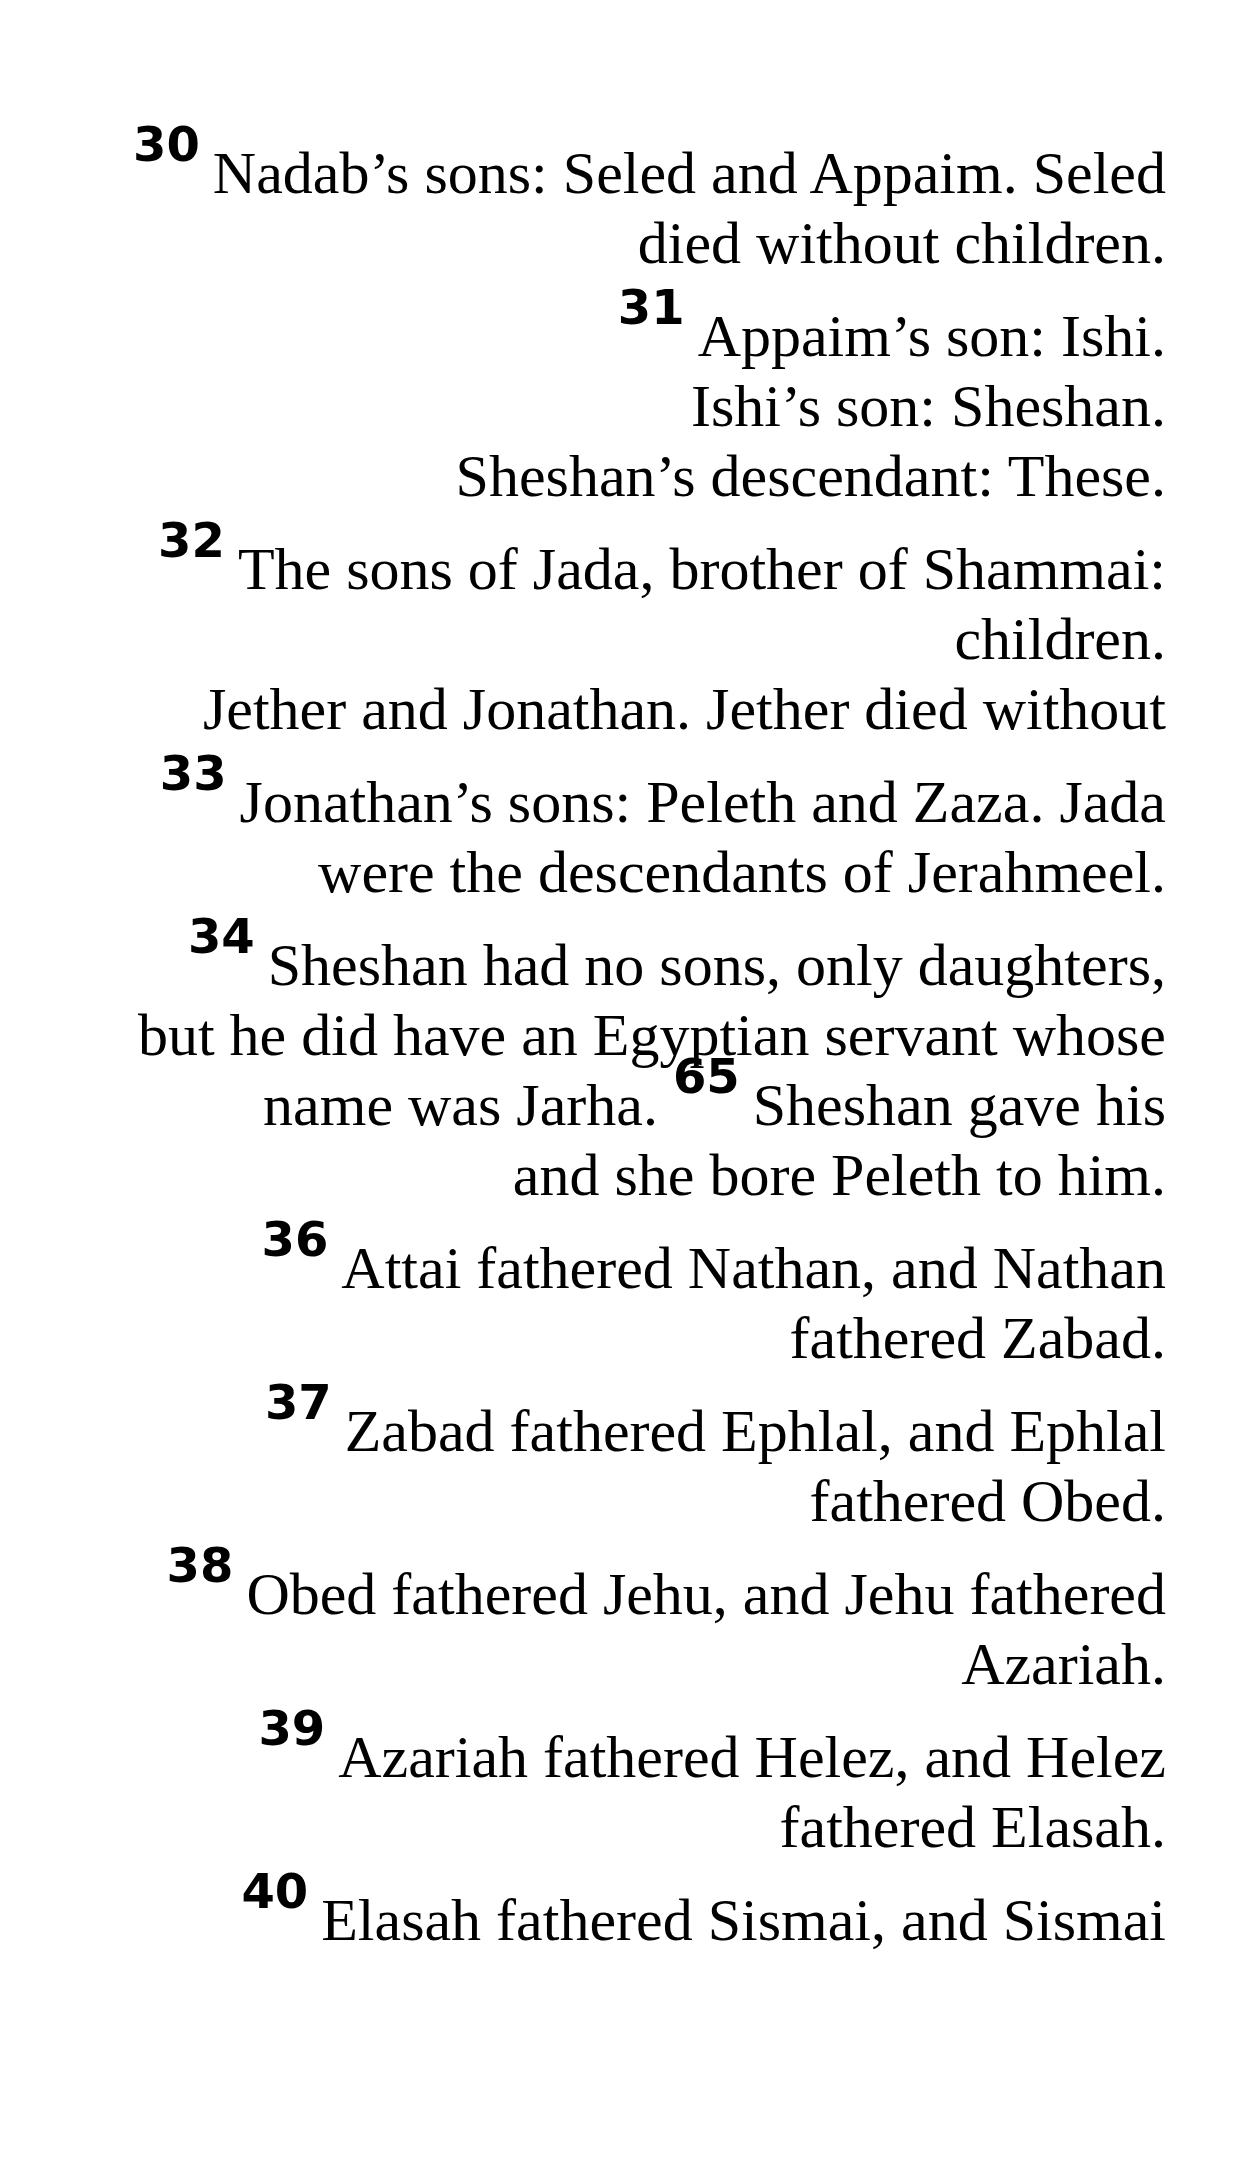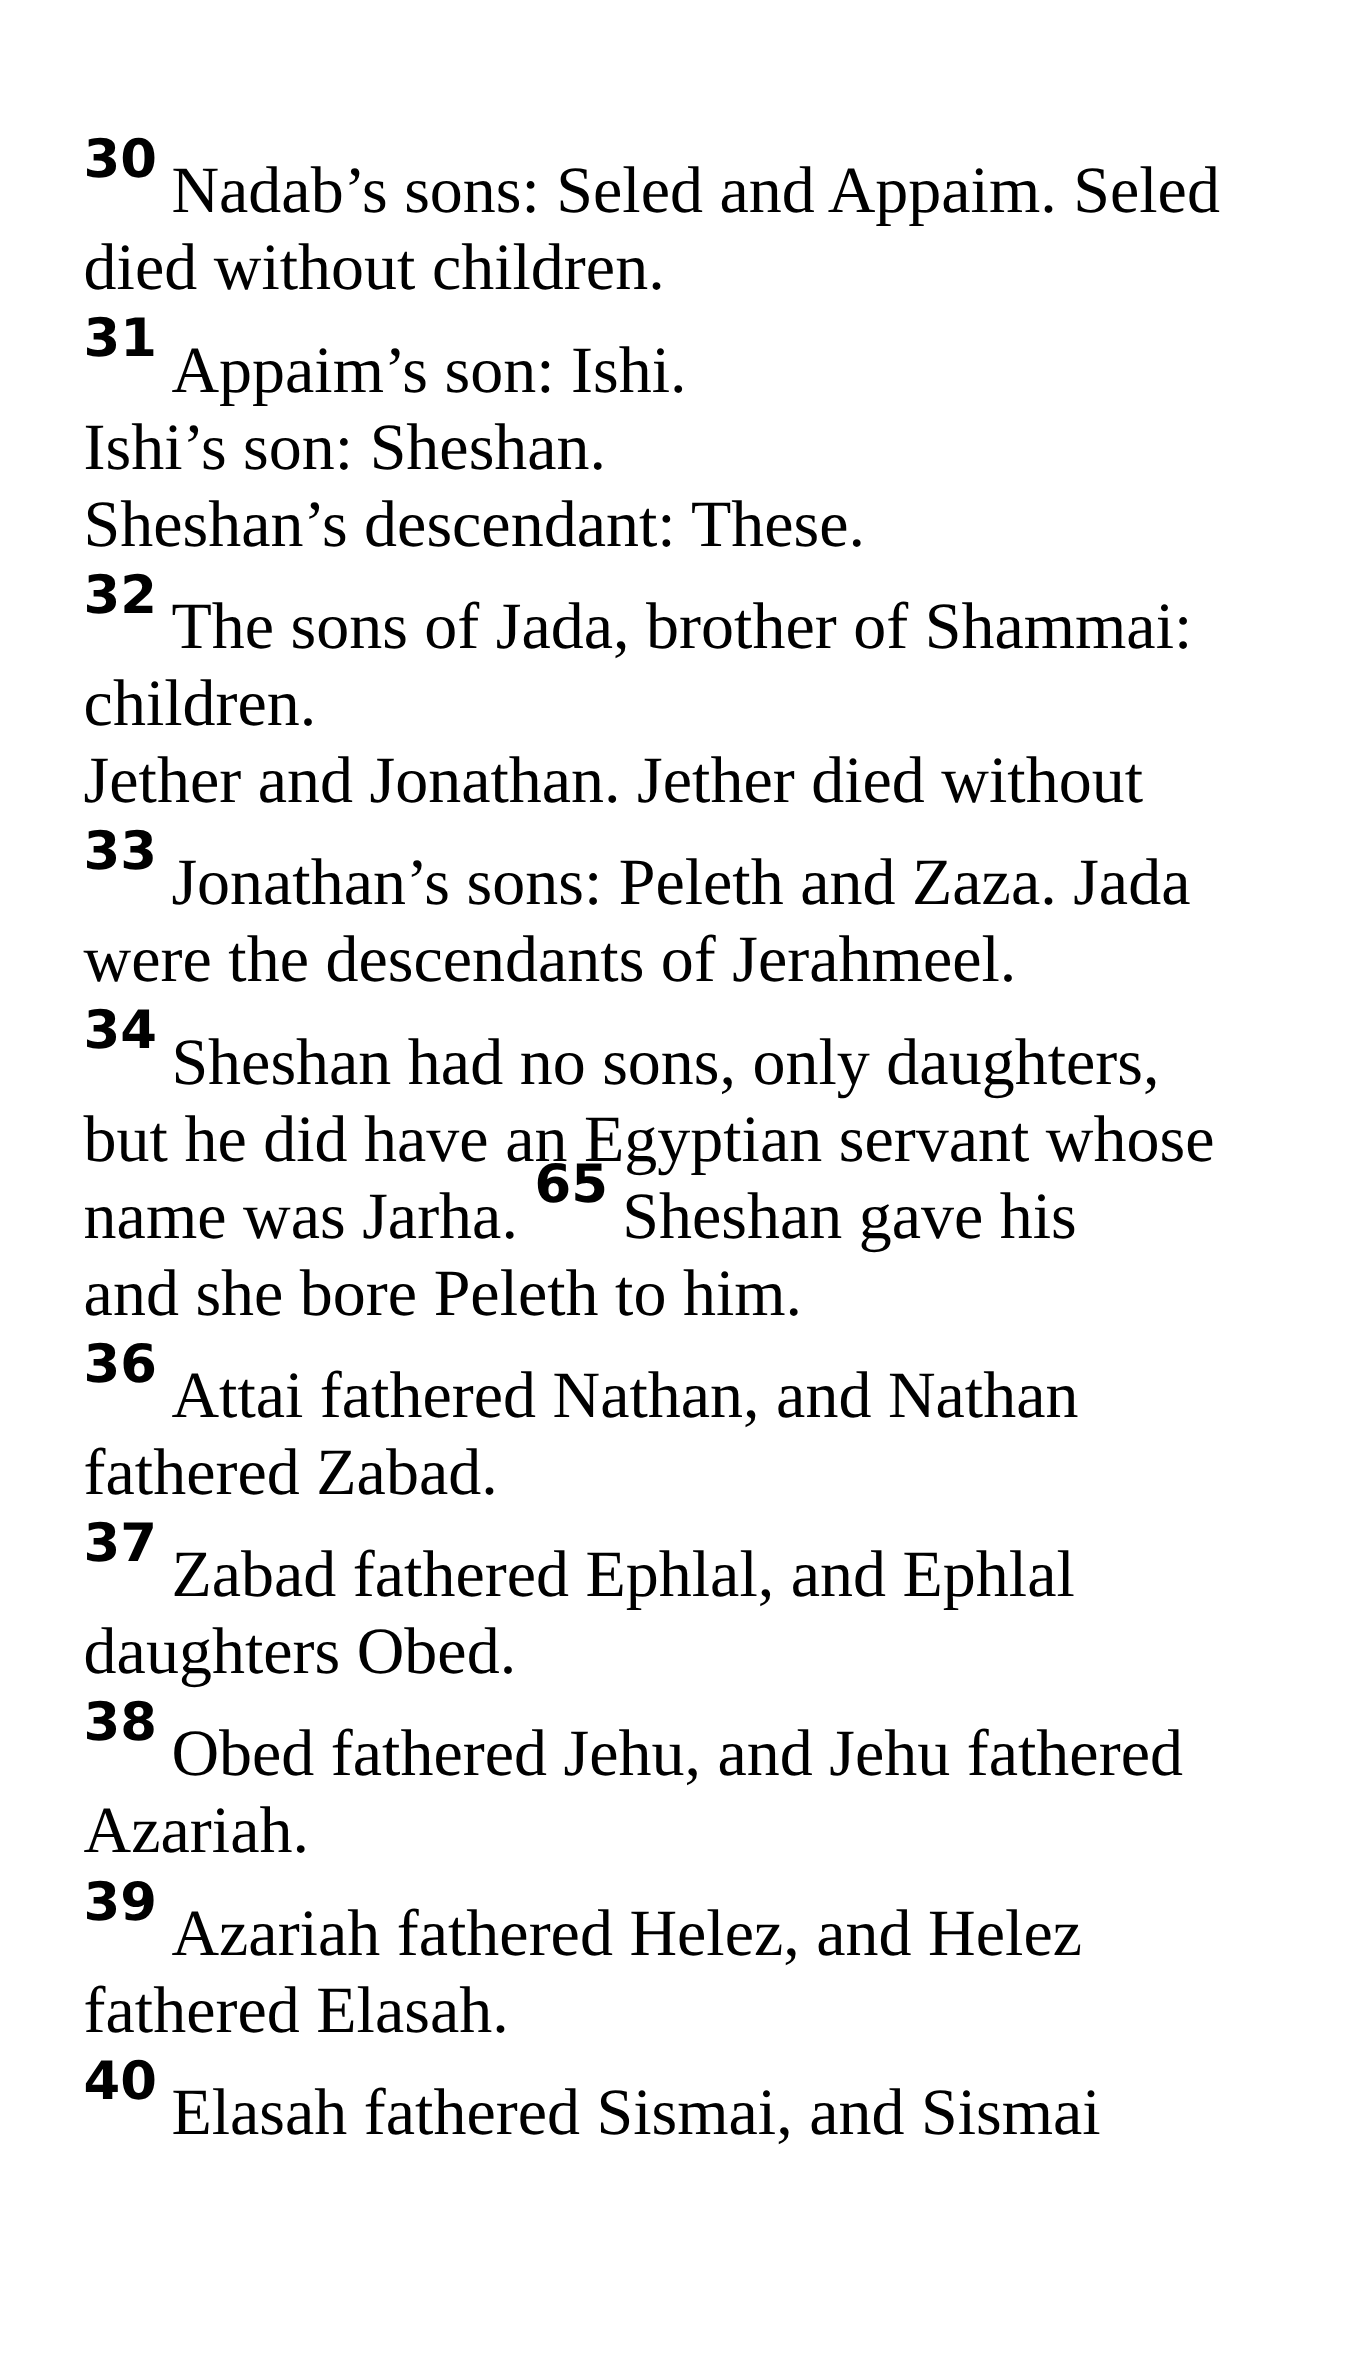--- a/index.html
+++ b/index.html
@@ -33,20 +33,21 @@
   .para {
     margin: 23px 0 0 0;
     padding: 0;
   }
   .para:first-child {
     margin-top: 0;
   }
   .line {
     display: block;
     white-space: nowrap;
+    text-align: right;
   }
   .vnum {
     position: relative;
     top: -32px;
     font-family: "DejaVu Sans", "Liberation Sans", sans-serif;
     font-weight: 700;
     font-size: 48px;
     line-height: 0;
     margin-right: 13px;
     letter-spacing: 0;
@@ -83,21 +84,21 @@
         <span class="line"><span class="vtext">but he did have an Egyptian servant whose</span></span>
         <span class="line"><span class="vtext">name was Jarha. </span><span class="vnum">65</span><span class="vtext">Sheshan gave his</span></span>
         <span class="line"><span class="vtext">and she bore Peleth to him.</span></span>
       </p>
       <p class="para">
         <span class="line"><span class="vnum">36</span><span class="vtext">Attai fathered Nathan, and Nathan</span></span>
         <span class="line"><span class="vtext">fathered Zabad.</span></span>
       </p>
       <p class="para">
         <span class="line"><span class="vnum">37</span><span class="vtext">Zabad fathered Ephlal, and Ephlal</span></span>
-        <span class="line"><span class="vtext">daughters Obed.</span></span>
+        <span class="line"><span class="vtext">fathered Obed.</span></span>
       </p>
       <p class="para">
         <span class="line"><span class="vnum">38</span><span class="vtext">Obed fathered Jehu, and Jehu fathered</span></span>
         <span class="line"><span class="vtext">Azariah.</span></span>
       </p>
       <p class="para">
         <span class="line"><span class="vnum">39</span><span class="vtext">Azariah fathered Helez, and Helez</span></span>
         <span class="line"><span class="vtext">fathered Elasah.</span></span>
       </p>
       <p class="para">

